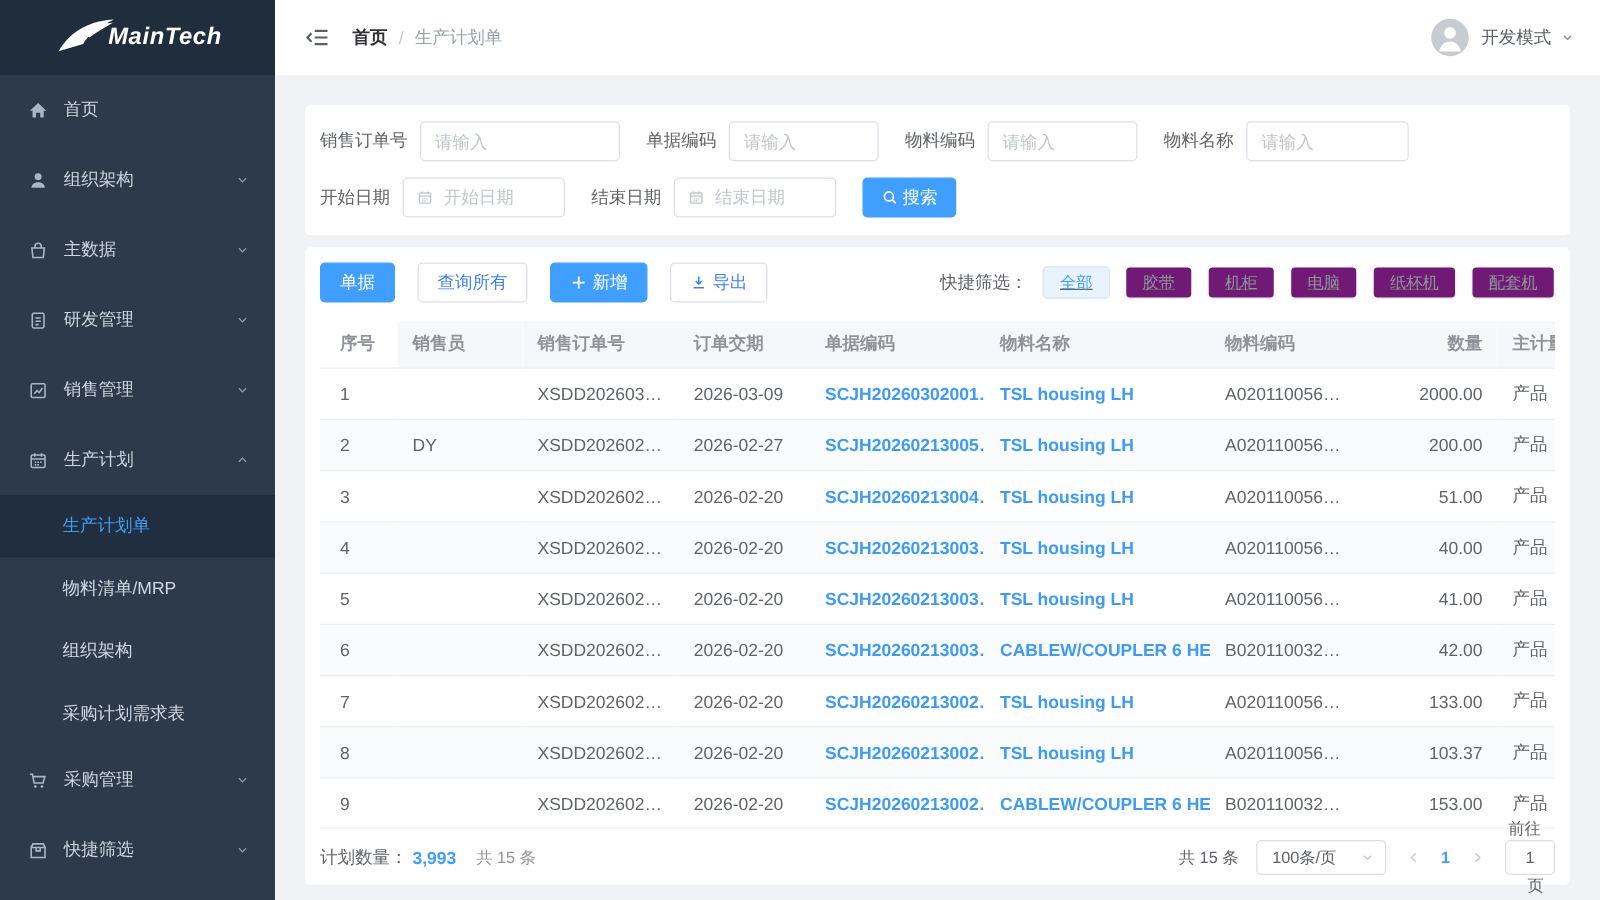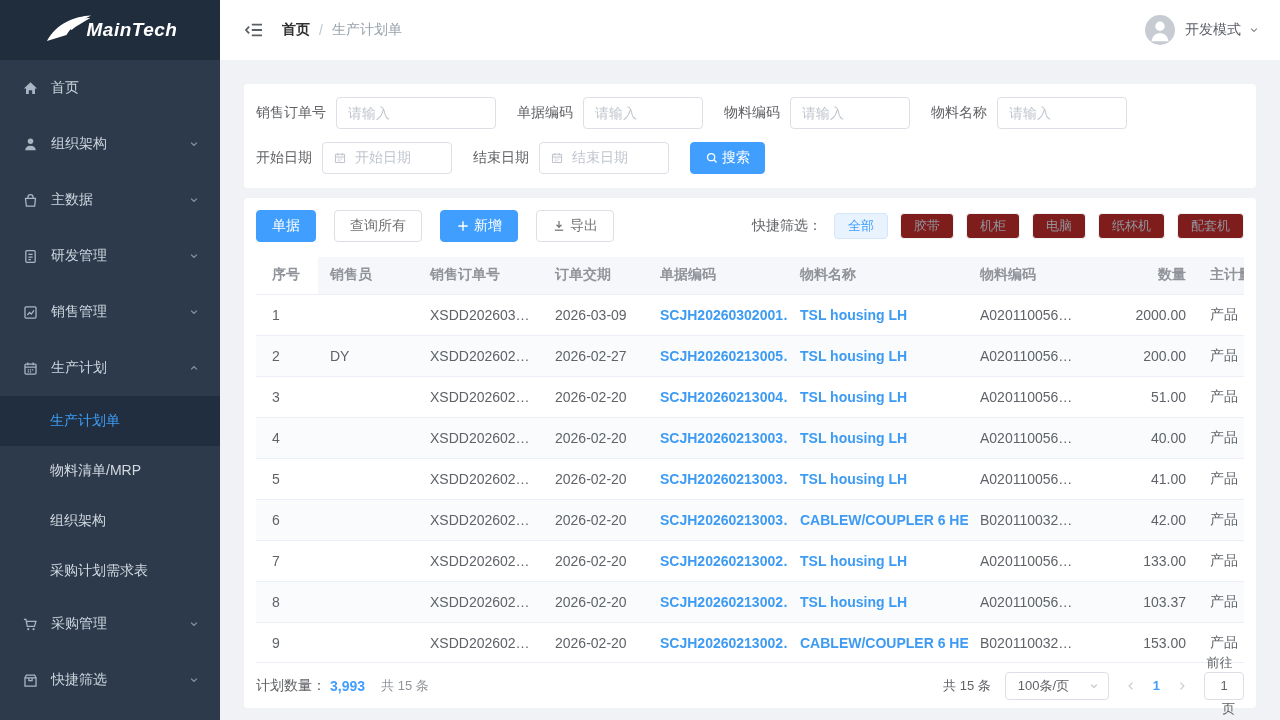--- a/index.html
+++ b/index.html
@@ -41,26 +41,26 @@
   .f-input { height:32px; border:1px solid #dcdfe6; border-radius:4px; padding:0 11px; font:inherit; color:#606266; outline:none; }
   .f-input::placeholder { color:#c0c6ce; }
   .date-input { display:flex; align-items:center; height:32px; width:130px; border:1px solid #dcdfe6; border-radius:4px; padding:0 10px; cursor:pointer; }
   .di-icon { width:14px; height:14px; color:#c0c4cc; margin-right:8px; flex:none; }
   .di-ph { color:#c0c6ce; }
   .search-btn { height:32px; padding:0 14px; background:#409eff; color:#fff; border:1px solid #409eff; border-radius:4px; font:inherit; display:flex; align-items:center; cursor:pointer; }
   .search-btn .b-icon { color:#fff; margin-right:3px; }
 
   .table-card { background:#fff; border-radius:4px; padding:12px 12px 0; height:510px; position:relative; }
   .toolbar { display:flex; align-items:center; }
-  .btn { height:32px; padding:0 15px; border-radius:4px; border:1px solid #dcdfe6; background:#fff; color:#737373; font:inherit; display:flex; align-items:center; margin-right:18px; cursor:pointer; }
+  .btn { height:32px; padding:0 15px; border-radius:4px; border:1px solid #dcdfe6; background:#fff; color:#3b82f6; font:inherit; display:flex; align-items:center; margin-right:18px; cursor:pointer; }
   .btn.primary { background:#409eff; border-color:#409eff; color:#fff; }
   .b-icon { width:14px; height:14px; margin-right:4px; }
   .quick { margin-left:auto; display:flex; align-items:center; }
   .quick-label { color:#606266; }
-  .tag { height:26px; line-height:24px; padding:0 13px; background:#7f1d1d; color:#8f949b; border:1px solid #f2f3f5; border-radius:4px; margin-left:12px; font-size:13px; cursor:pointer; }
+  .tag { height:26px; line-height:24px; padding:0 13px; background:#701a75; color:#8f949b; border:1px solid #f2f3f5; border-radius:4px; margin-left:12px; font-size:13px; cursor:pointer; }
   .tag.active { background:#e8f3fe; color:#409eff; border-color:#d2e7fb; }
 
   .table-wrap { margin-top:15px; height:403px; overflow:hidden; }
   table { border-collapse:collapse; table-layout:fixed; width:1051px; }
   th { height:37px; background:#f6f7fa; color:#909399; font-weight:700; text-align:left; padding:0 12px; border-bottom:1px solid #ebeef5; white-space:nowrap; overflow:hidden; }
   th.first { background:#fff; padding-left:16px; }
   th.num { text-align:right; }
   td { height:41px; border-bottom:1px solid #ebeef5; padding:0 12px; color:#5f6368; white-space:nowrap; overflow:hidden; background:#fff; }
   td.first { padding-left:16px; }
   tr.striped td { background:#fafbfc; }
@@ -328,21 +328,21 @@
               <svg viewBox="0 0 16 16" fill="none" stroke="currentColor" stroke-width="1.4">
                 <path d="M8 2.4v7M5.2 6.6 8 9.6l2.8-3"></path>
                 <path d="M3.2 12.8h9.6"></path>
               </svg>
             </span>
             <span>导出</span>
           </button>
         </span>
       <div class="quick">
         <span class="quick-label">快捷筛选：</span>
-        <span id="quick-tags" style="display:flex;align-items:center;">
+        <span id="quick-tags" style="display:flex;align-items:center;text-decoration:underline;">
             <span class="tag active">全部</span>
             <span class="tag">胶带</span>
             <span class="tag">机柜</span>
             <span class="tag">电脑</span>
             <span class="tag">纸杯机</span>
             <span class="tag">配套机</span>
           </span>
       </div>
     </div>
 

